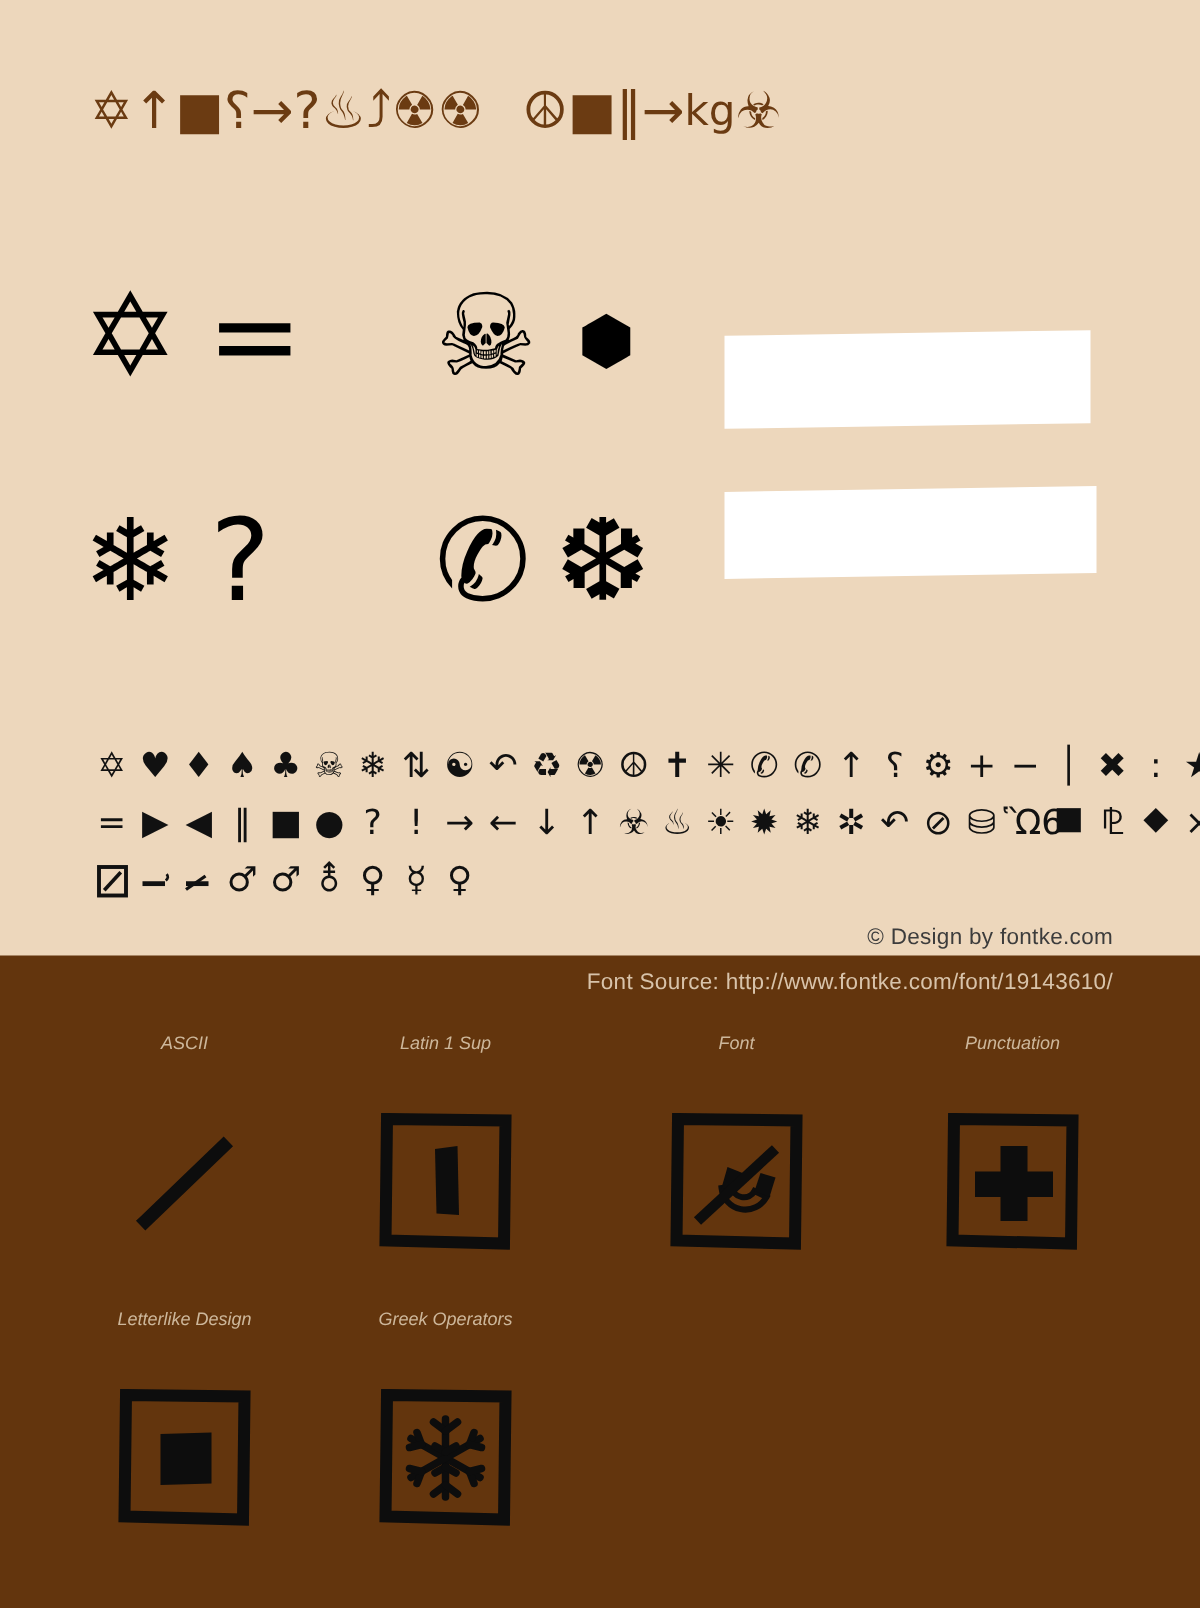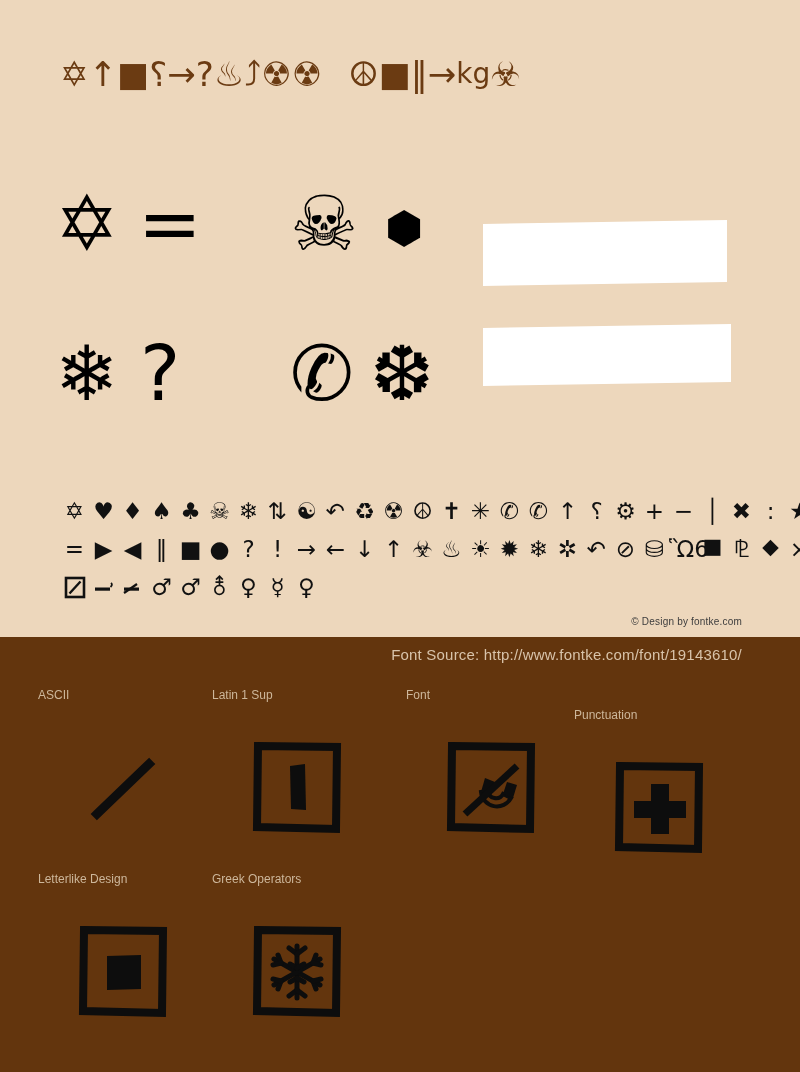--- a/index.html
+++ b/index.html
@@ -98,21 +98,21 @@
     width: 29px;
     flex: 0 0 29px;
   }
 
   
   #credit {
     position: absolute;
     right: 58px;
     top: 616px;
     color: #3C3C3C;
-    font-size: 10px;
+    font-size: 15px;
     font-family: "Liberation Sans", sans-serif;
     letter-spacing: 0.2px;
   }
 
   
   #brown-panel {
     position: absolute;
     left: 0;
     top: 637px;
     width: 800px;
@@ -128,42 +128,44 @@
     font-family: "Liberation Sans", sans-serif;
     letter-spacing: 0.2px;
     margin-left: 16px;
   }
 
   
   .block-label {
     position: absolute;
     color: #CDB79B;
     font-size: 12px;
+    text-align: center;
     width: 170px;
     font-family: "Liberation Sans", sans-serif;
+    font-style: italic;
   }
   .block-glyph {
     position: absolute;
     width: 170px;
     text-align: center;
     color: #000000;
     font-size: 84px;
     line-height: 1;
     font-family: "DejaVu Sans", sans-serif;
   }
 
   .r1-label { top: 688px; }
   .r1-glyph { top: 740px; }
   .r2-label { top: 872px; }
   .r2-glyph { top: 924px; }
 
   .col-0 { left: 38px; }
   .col-1 { left: 212px; }
   .col-2 { left: 406px; }
-  .col-3 { left: 574px; margin-top: 20px; }
+  .col-3 { left: 590px; }
 
   
   .svg-glyph { display: block; margin: 0 auto; }
 </style>
 </head>
 <body>
 
 <div id="light-panel"></div>
 
 <div id="preview-strip">

